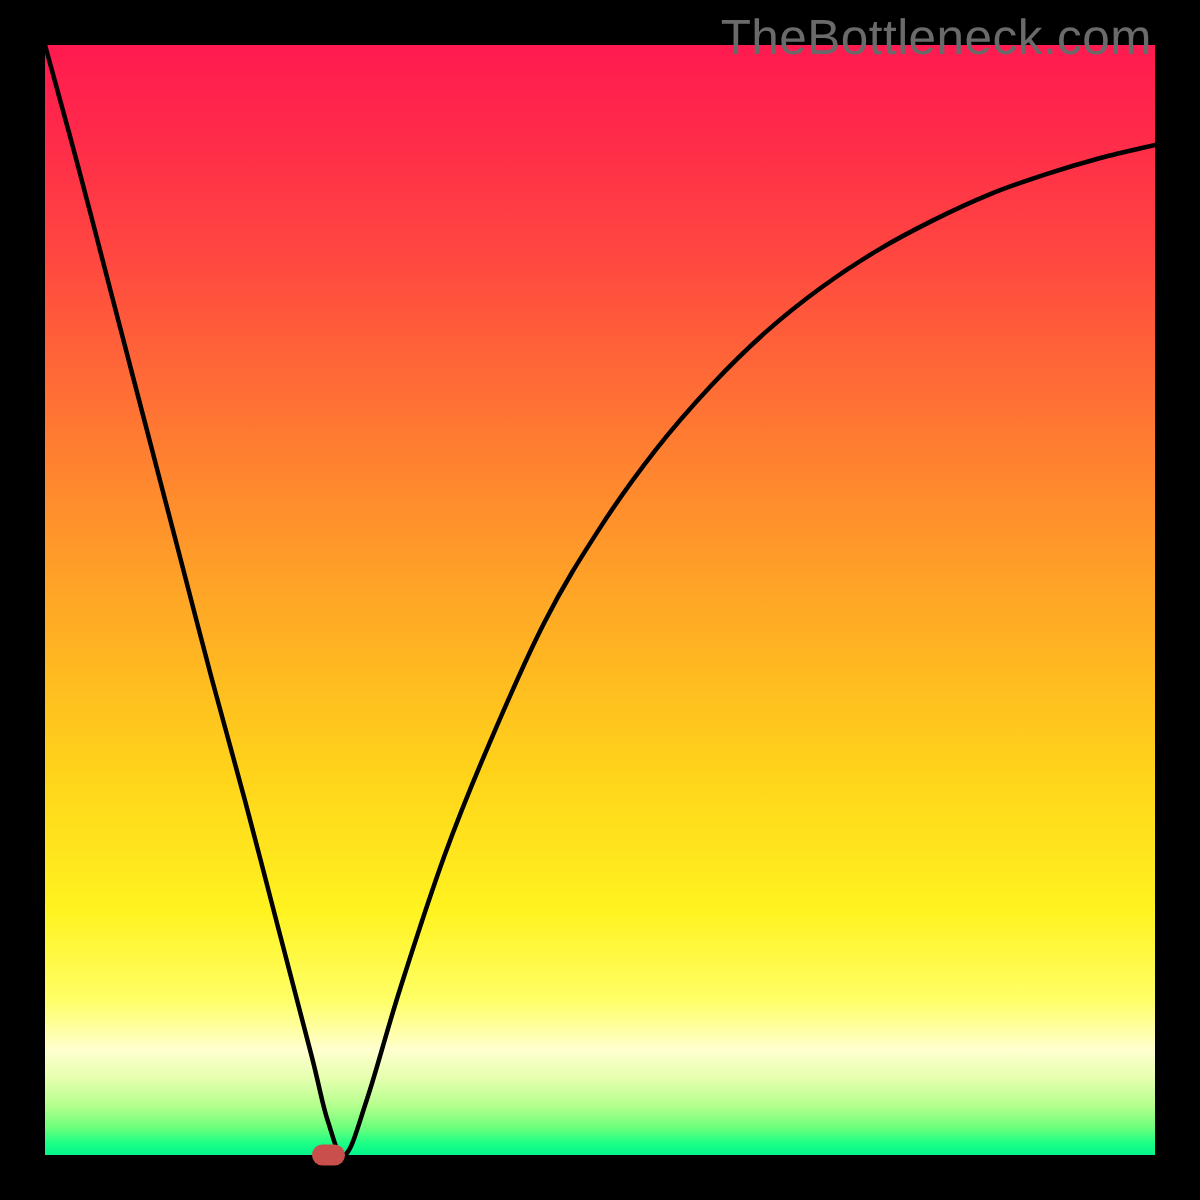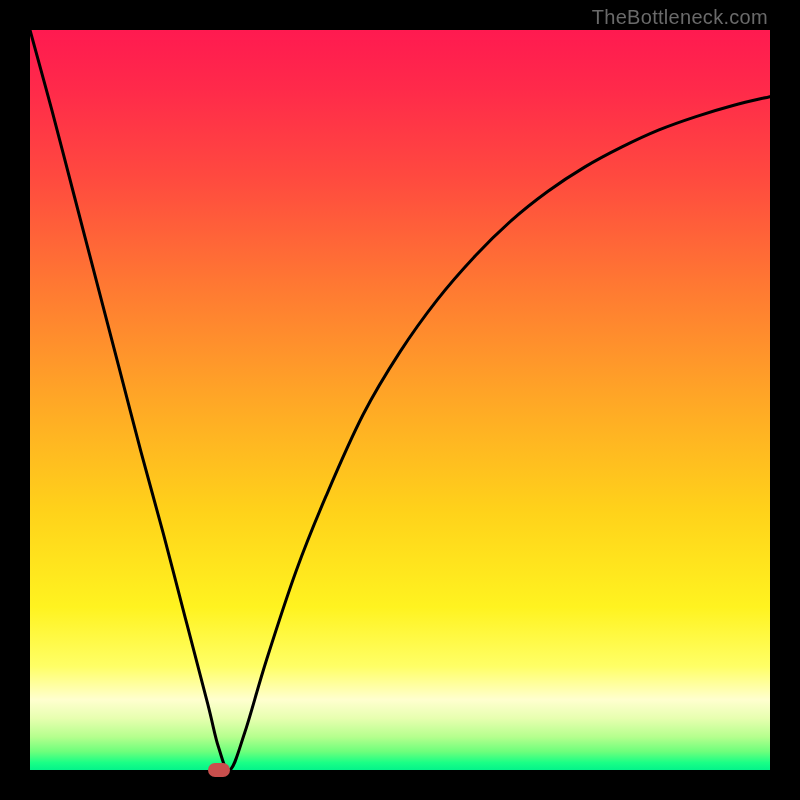--- a/index.html
+++ b/index.html
@@ -36,21 +36,21 @@
     left: 0;
     top: 0;
     width: 100%;
     height: 100%;
   }
   .watermark {
     position: absolute;
     top: 6px;
     right: 32px;
     color: #6a6a6a;
-    font-size: 20px;
+    font-size: 33px;
     font-weight: 500;
     letter-spacing: 0.3px;
     pointer-events: none;
     user-select: none;
   }
   .marker {
     position: absolute;
     width: 22px;
     height: 14px;
     border-radius: 7px;

